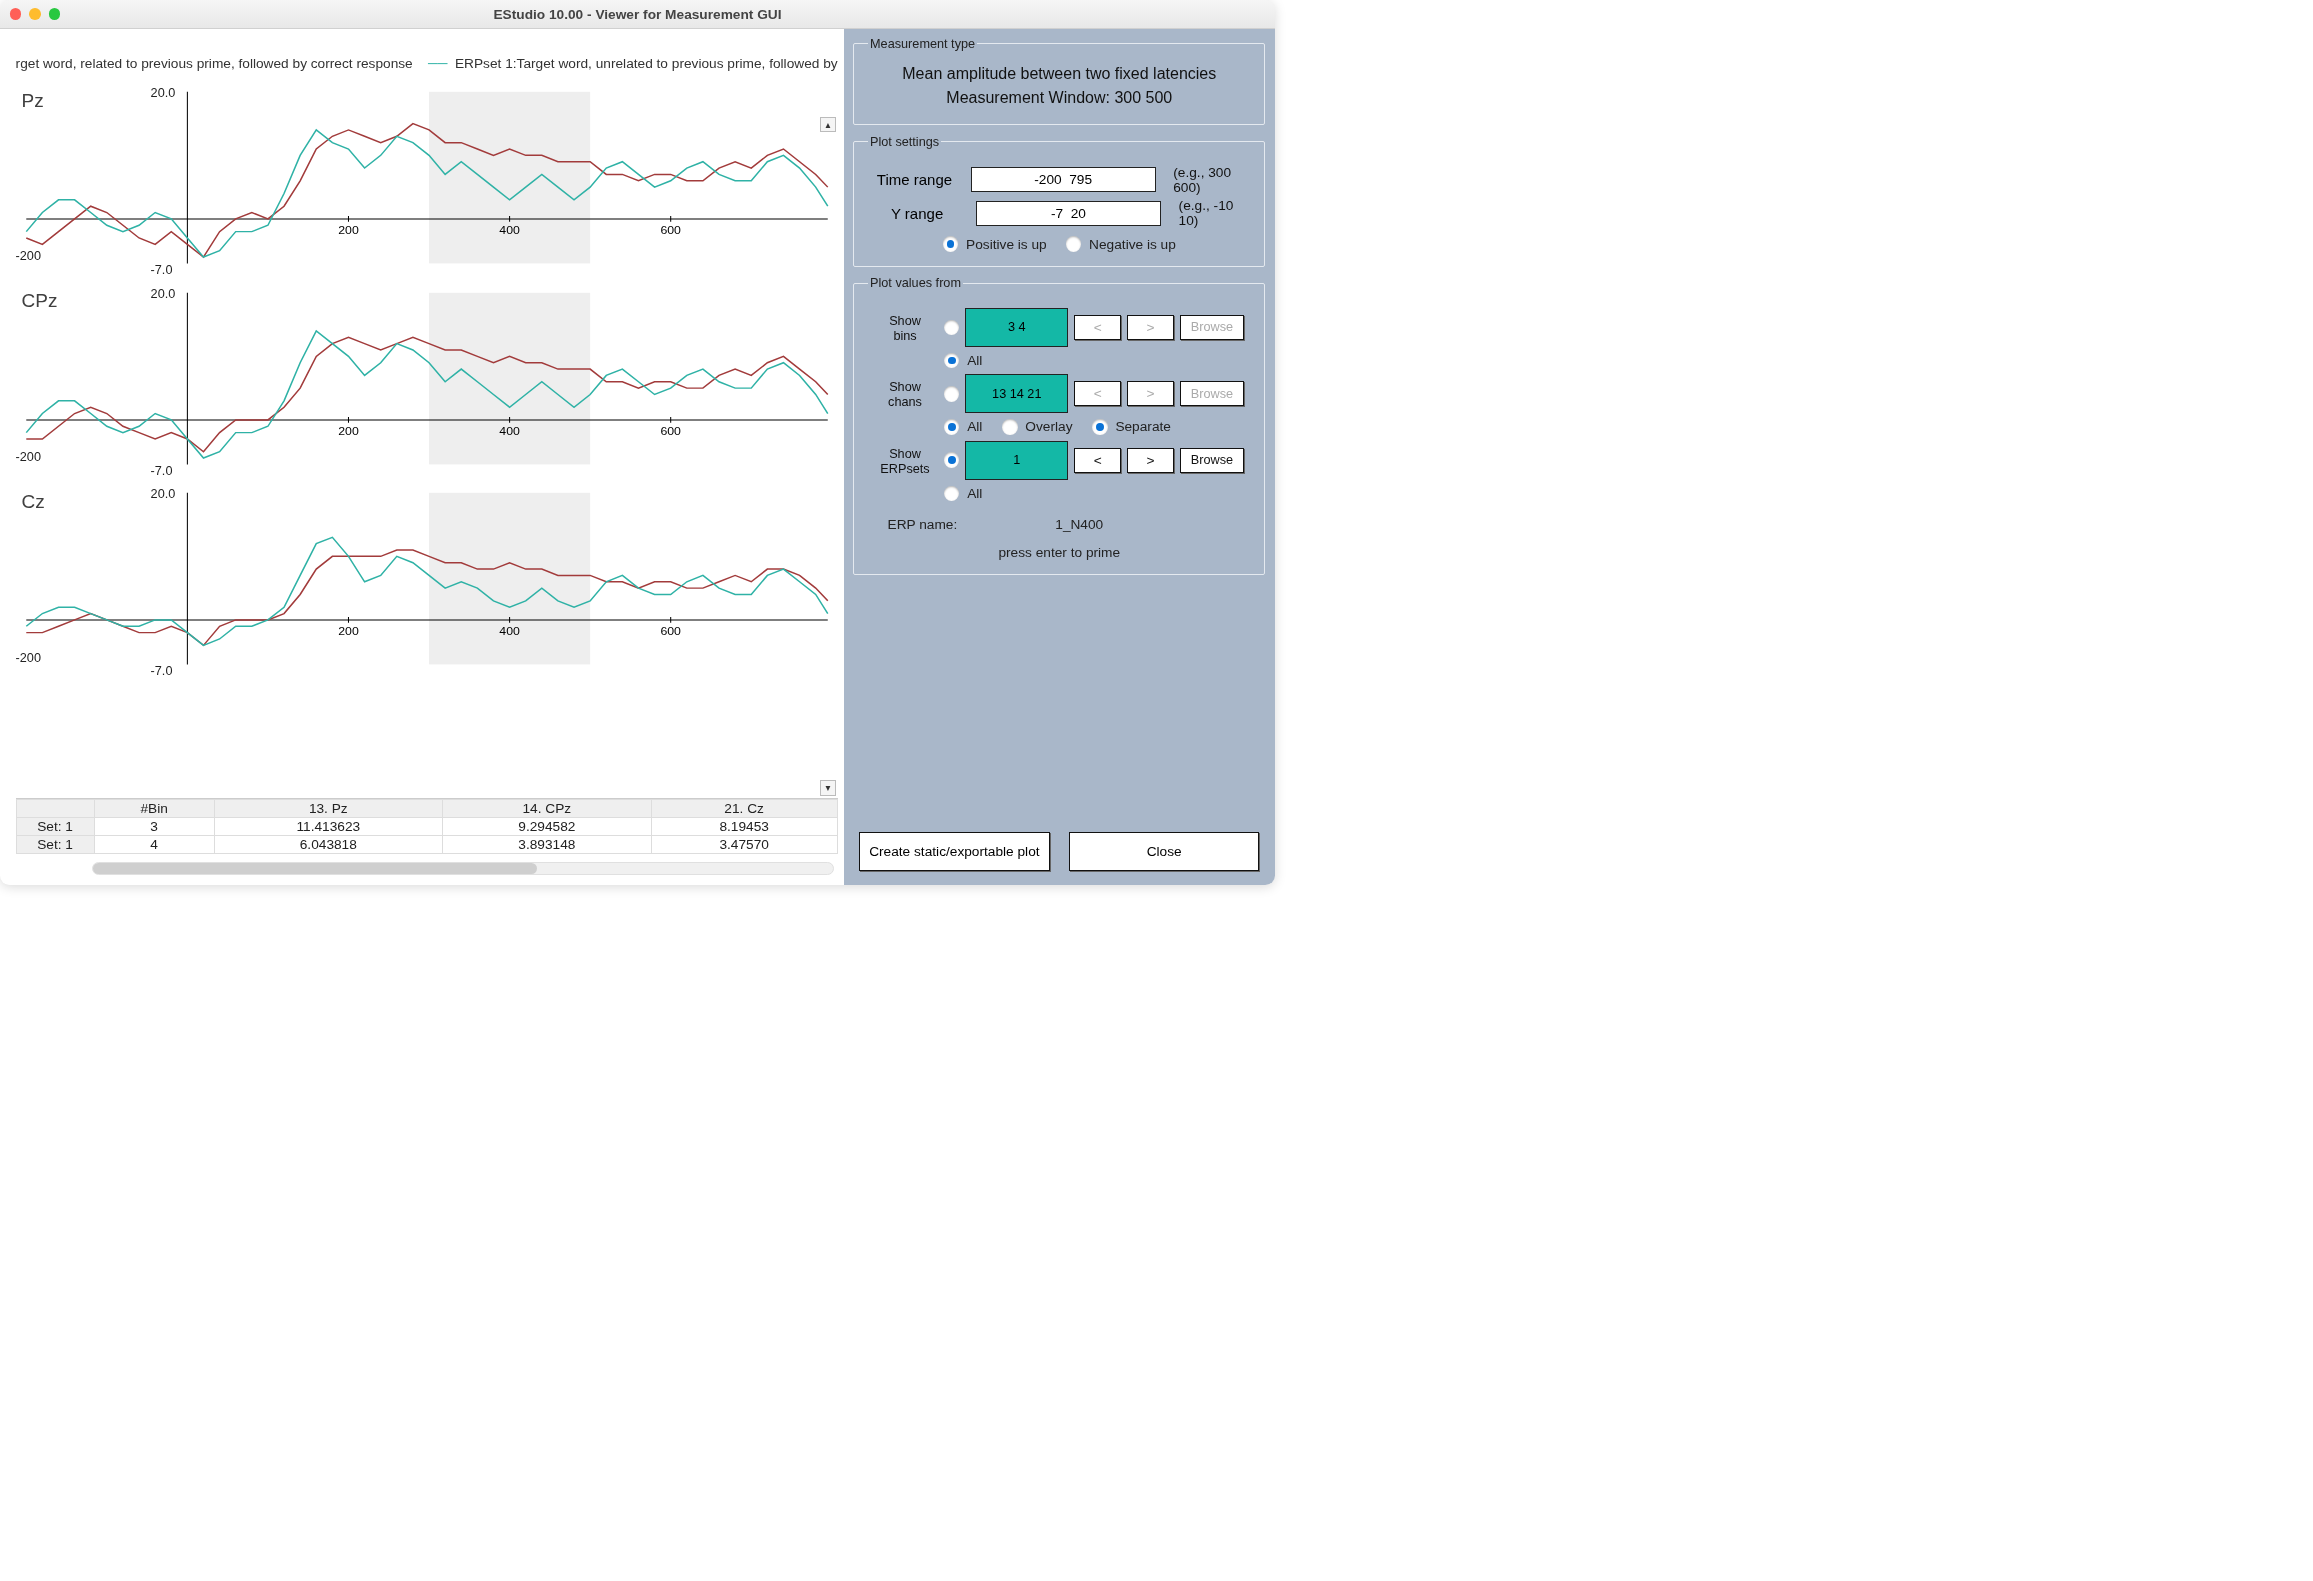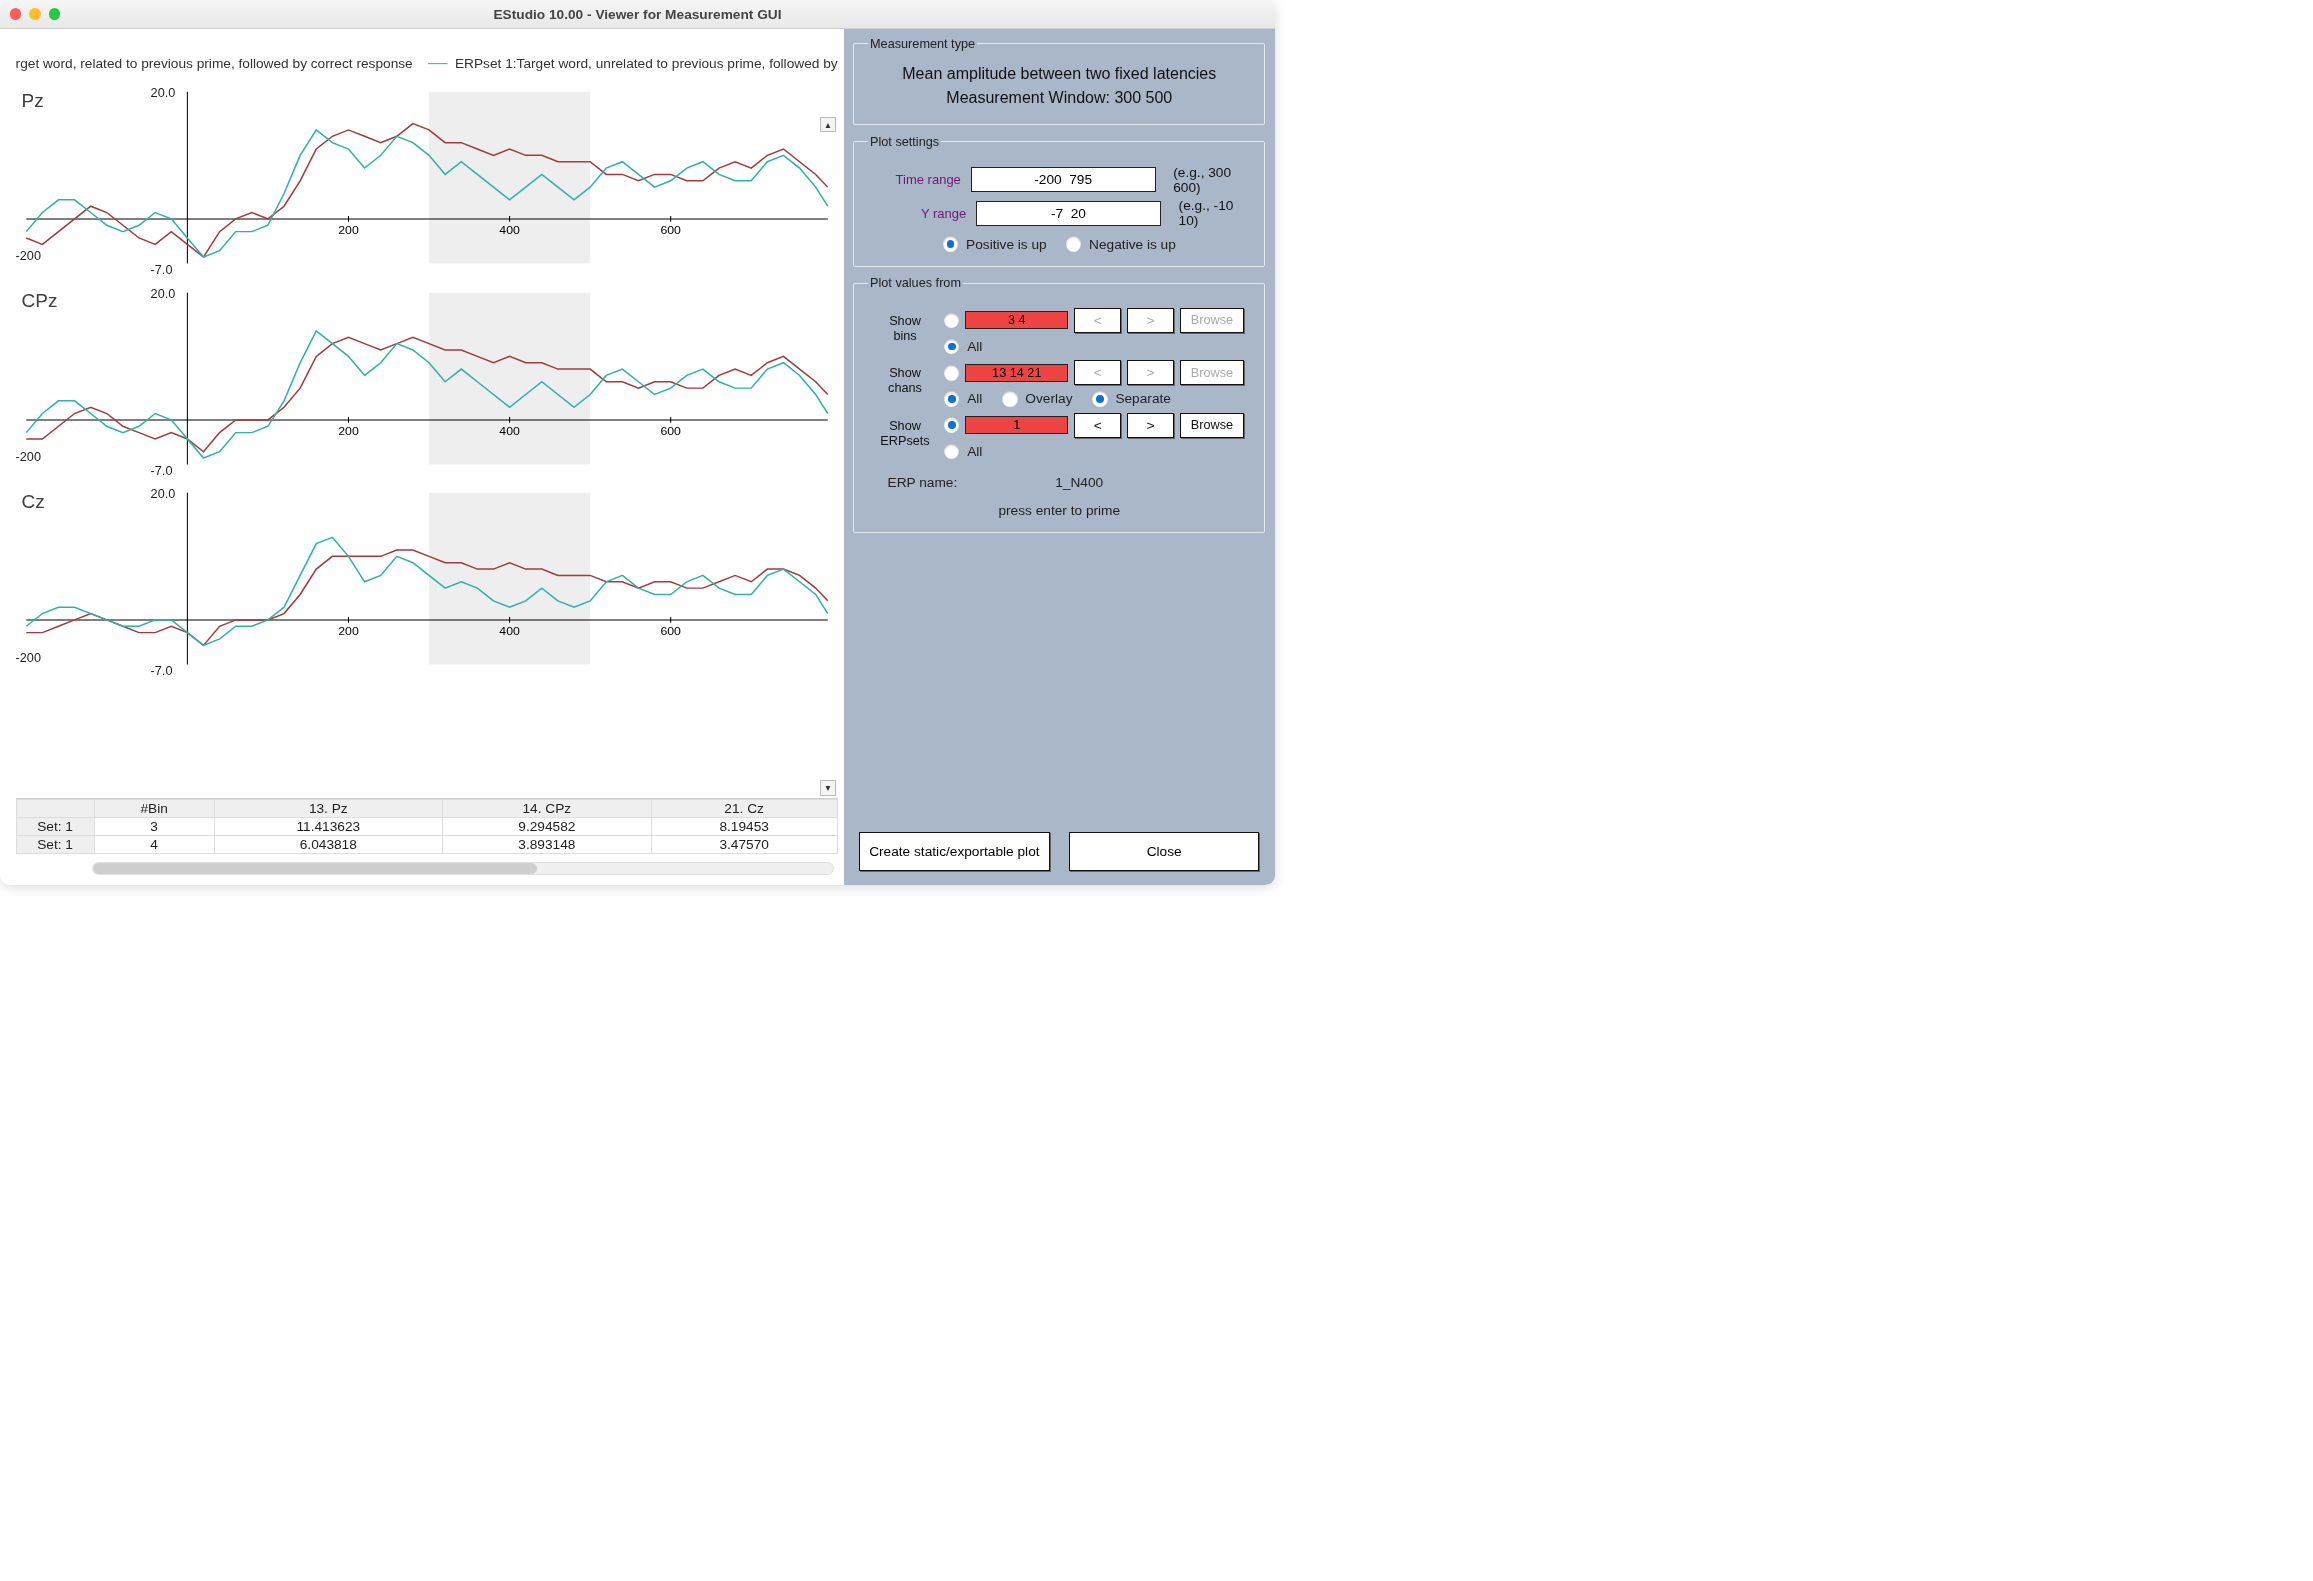--- a/index.html
+++ b/index.html
@@ -135,21 +135,21 @@
     margin-bottom:9.8px;
     background:#a9b7c9;
   }
   legend {
     font-size:12.7px;
     color:#222;
     padding:0 2px;
   }
   .mt-lines { text-align:center; font-size:16px; line-height:1.5; color:#111; }
   .row { display:flex; align-items:center; margin:3.9px 0; gap:9.8px; }
-  .row label.lab { width:107px; text-align:right; font-size:13px; color:#701a75; }
+  .row label.lab { width:107px; text-align:center; font-size:15px; color:#000000; }
   .row input[type=text] {
     flex:0 0 185px; height:25px;
     border:1px solid #222; background:#fff;
     text-align:center; font-size:13.7px;
   }
   .row .hint { font-size:13.7px; color:#111; margin-left:7.8px; }
   .radiogroup { display:flex; gap:19px; justify-content:center; margin-top:7.8px; }
   .radio {
     display:inline-flex; align-items:center; gap:7.8px; font-size:13.7px;
   }
@@ -159,22 +159,22 @@
     box-shadow: inset 0 1px 2px rgba(0,0,0,0.3);
   }
   .radio.selected .dot::after {
     content:""; width:7.8px;height:7.8px;border-radius:50%;background:#0a72d6;
   }
   .pvf-row { display:flex; align-items:flex-start; margin:5.9px 0; gap:7.8px; }
   .pvf-label { width:62px; text-align:center; font-size:12.7px; color:#111; padding-top:5.9px; line-height:1.2;margin-left:6px; }
   .pvf-stack { display:flex; flex-direction:column; gap:5.9px; }
   .pvf-ctrls { display:flex; align-items:center; gap:5.9px; }
   .pvf-ctrls input[type=text] {
-    width:103px; height:18px;
-    border:1px solid #222; background:#ef4444;
+    width:103px; height:39px;
+    border:1px solid #222; background:#14b8a6;
     text-align:center; font-size:12.7px;
   }
   button.sq {
     width:47px; height:25px;
     border:1px solid #111; background:#fff;
     box-shadow:1px 1px 0 #666;
     font-size:13.7px; color:#aaa;
     cursor:pointer;
   }
   button.sq.enabled { color:#111; }

